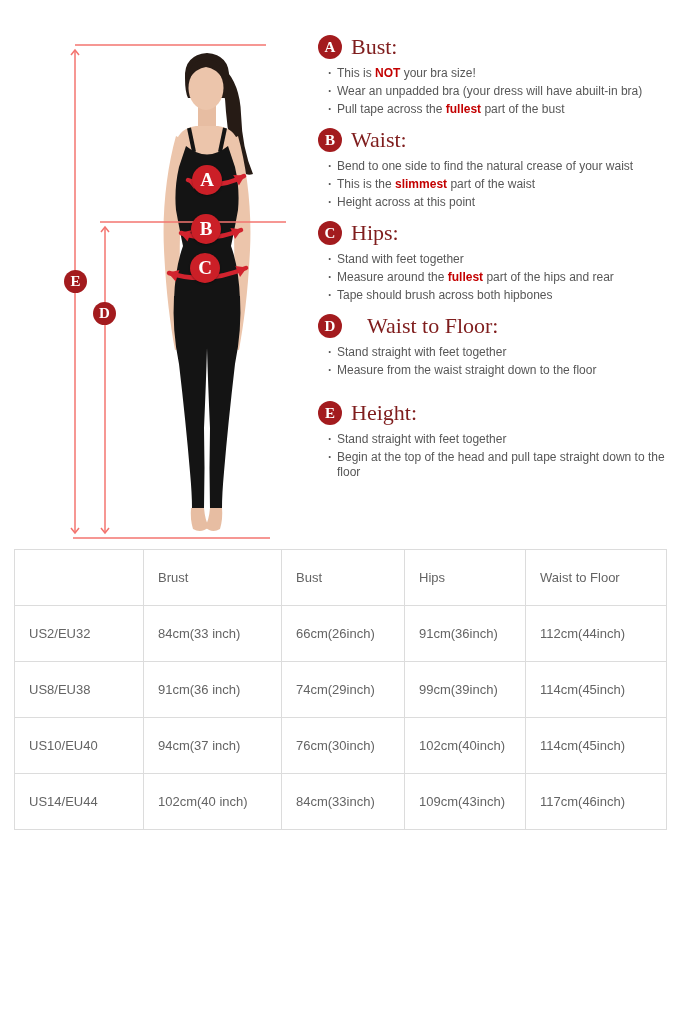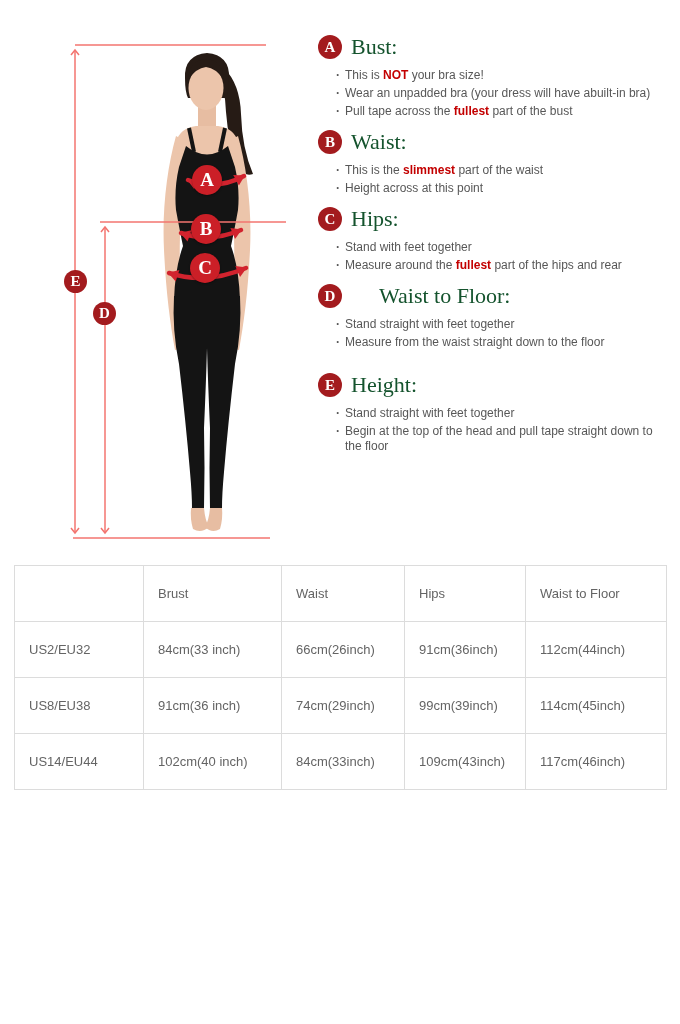--- a/index.html
+++ b/index.html
@@ -19,32 +19,32 @@
   .b-sm{width:23px;height:23px;font-size:15px;background:#a31b1e}
   .sections{position:absolute;left:318px;top:34px;width:356px}
   .section{margin-bottom:10px}
   .section.d-sec{margin-bottom:22px}
   .sec-head{display:flex;align-items:center;gap:9px;margin-bottom:6px}
   .badge{
     width:24px;height:24px;border-radius:50%;background:#a31b1e;color:#fff;
     font-family:"Liberation Serif",serif;font-weight:bold;font-size:15px;
     display:flex;align-items:center;justify-content:center;flex:0 0 auto;
   }
-  .sec-title{font-family:"Liberation Serif",serif;font-size:22px;color:#14532d;white-space:nowrap}
-  .sec-title.indent{margin-left:28px}
-  .bullets{list-style:none;margin:8px;padding:0}
+  .sec-title{font-family:"Liberation Serif",serif;font-size:22px;color:#7f1d1d;white-space:nowrap}
+  .sec-title.indent{margin-left:16px}
+  .bullets{list-style:none;margin:0;padding:0}
   .bullets li{
     position:relative;padding-left:19px;font-size:12px;line-height:15px;
     color:#575757;margin-bottom:3px;
   }
   .bullets li::before{content:"·";position:absolute;left:10px;top:0;font-weight:bold;color:#575757}
   .em{color:#c30000;font-weight:bold}
   
   .size-table{
-    position:absolute;left:14px;top:565px;width:652px;
+    position:absolute;left:14px;top:549px;width:652px;
     border-collapse:collapse;table-layout:fixed;
   }
   .size-table th,.size-table td{
     border:1px solid #dcdcdc;height:55px;padding:0 6px 0 14px;
     font-size:13px;font-weight:normal;color:#646464;text-align:left;vertical-align:middle;
     white-space:nowrap;overflow:hidden;
   }
 </style>
 </head>
 <body>
@@ -113,33 +113,35 @@
         <li><span>Pull tape across the </span><span class="em">fullest</span><span> part of the bust</span></li>
       </ul>
     </div>
 
     <div class="section">
       <div class="sec-head">
         <span class="badge">B</span>
         <span class="sec-title">Waist:</span>
       </div>
       <ul class="bullets">
+        <li><span>Bend to one side to find the natural crease of your waist</span><span class="em"></span><span></span></li>
         <li><span>This is the </span><span class="em">slimmest</span><span> part of the waist</span></li>
         <li><span>Height across at this point</span><span class="em"></span><span></span></li>
       </ul>
     </div>
 
     <div class="section">
       <div class="sec-head">
         <span class="badge">C</span>
         <span class="sec-title">Hips:</span>
       </div>
       <ul class="bullets">
         <li><span>Stand with feet together</span><span class="em"></span><span></span></li>
         <li><span>Measure around the </span><span class="em">fullest</span><span> part of the hips and rear</span></li>
+        <li><span>Tape should brush across both hipbones</span><span class="em"></span><span></span></li>
       </ul>
     </div>
 
     <div class="section d-sec">
       <div class="sec-head">
         <span class="badge">D</span>
         <span class="sec-title indent">Waist to Floor:</span>
       </div>
       <ul class="bullets">
         <li><span>Stand straight with feet together</span><span class="em"></span><span></span></li>
@@ -166,41 +168,48 @@
     <col style="width:129px">
       <col style="width:138px">
       <col style="width:123px">
       <col style="width:121px">
       <col style="width:141px">
   </colgroup>
   <thead>
     <tr>
       <th></th>
       <th>Brust</th>
-      <th>Waist</th>
+      <th>Bust</th>
       <th>Hips</th>
       <th>Waist to Floor</th>
     </tr>
   </thead>
   <tbody>
     <tr>
       <td>US2/EU32</td>
       <td>84cm(33 inch)</td>
       <td>66cm(26inch)</td>
       <td>91cm(36inch)</td>
       <td>112cm(44inch)</td>
     </tr>
     <tr>
       <td>US8/EU38</td>
       <td>91cm(36 inch)</td>
       <td>74cm(29inch)</td>
       <td>99cm(39inch)</td>
       <td>114cm(45inch)</td>
     </tr>
     <tr>
+      <td>US10/EU40</td>
+      <td>94cm(37 inch)</td>
+      <td>76cm(30inch)</td>
+      <td>102cm(40inch)</td>
+      <td>114cm(45inch)</td>
+    </tr>
+    <tr>
       <td>US14/EU44</td>
       <td>102cm(40 inch)</td>
       <td>84cm(33inch)</td>
       <td>109cm(43inch)</td>
       <td>117cm(46inch)</td>
     </tr>
   </tbody>
 </table>
 
 </body></html>

